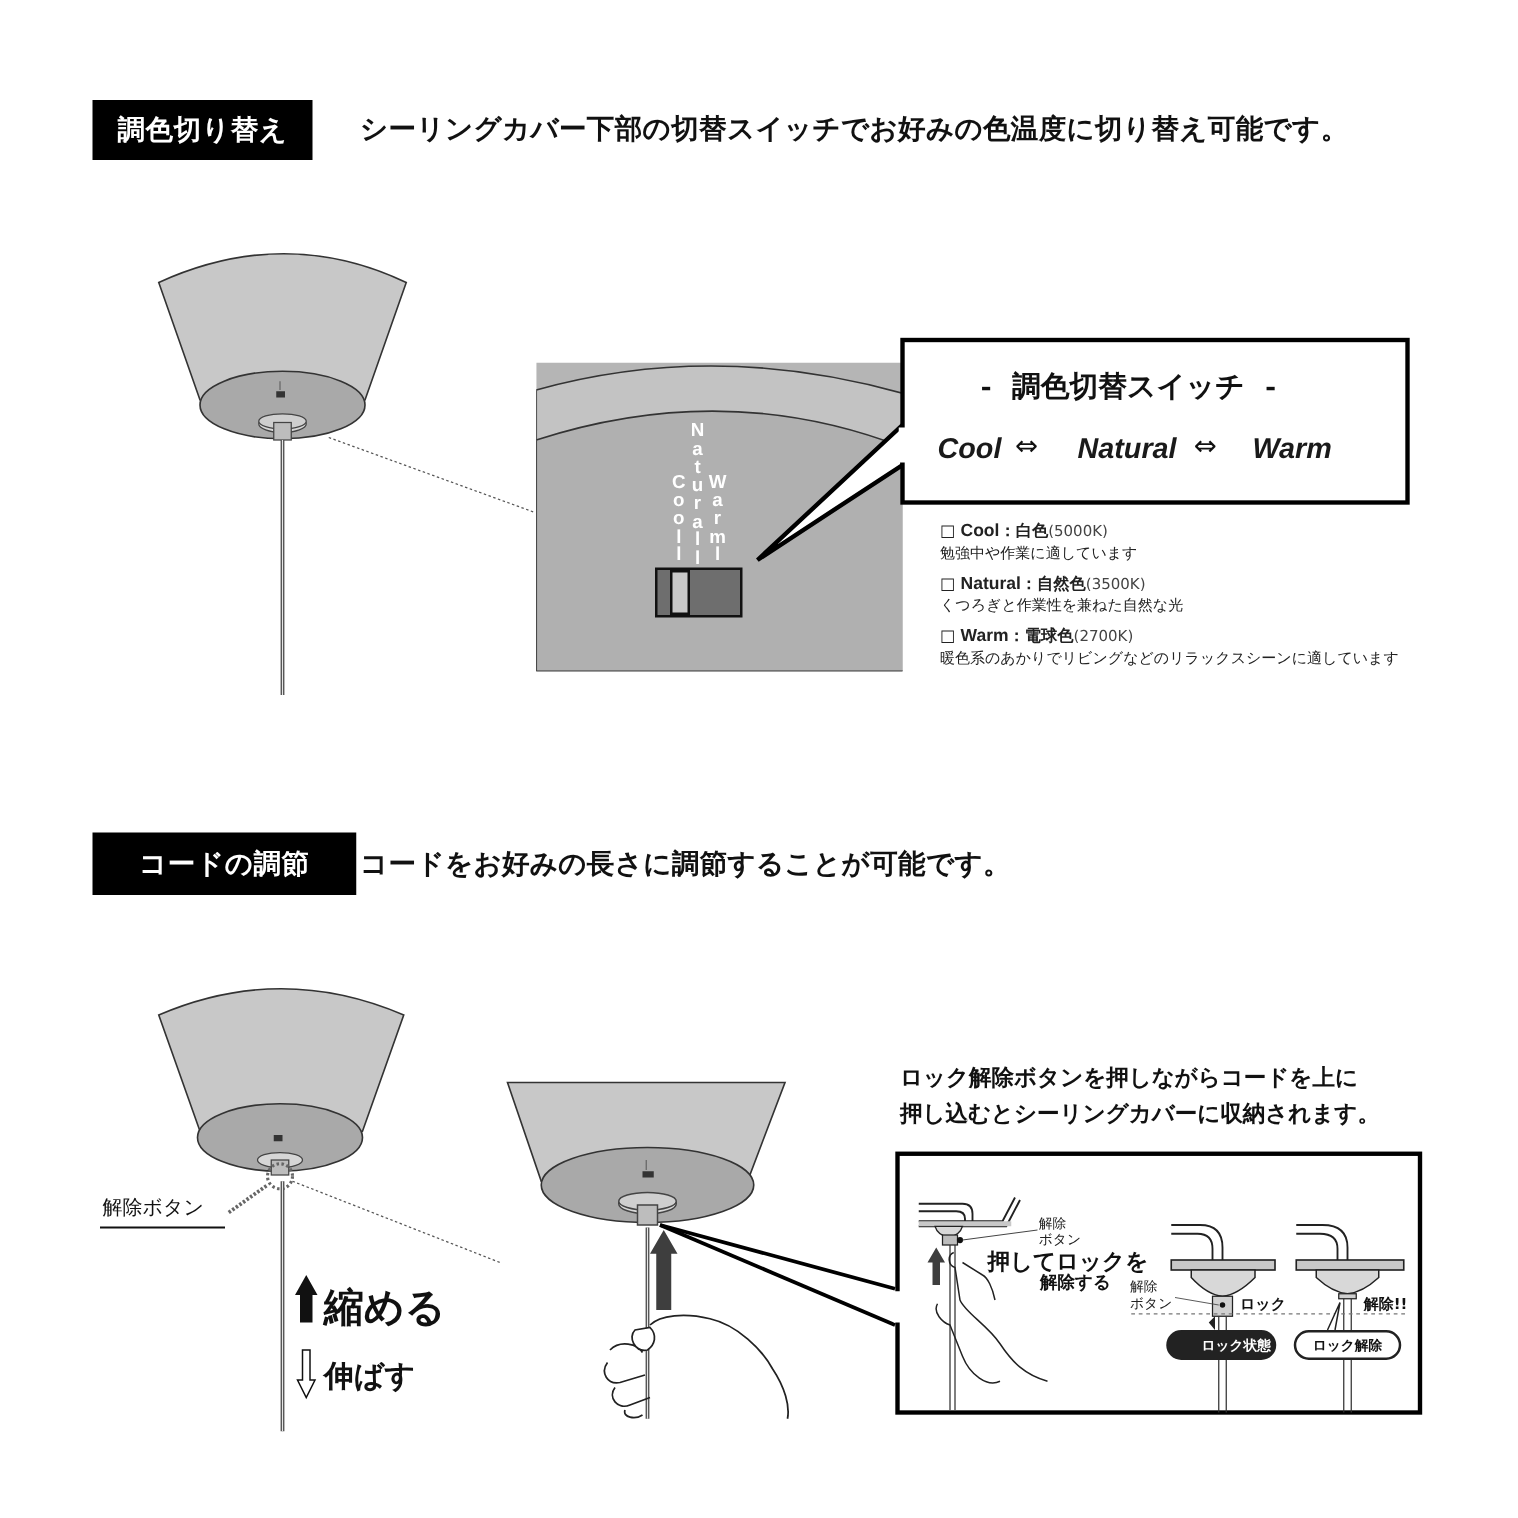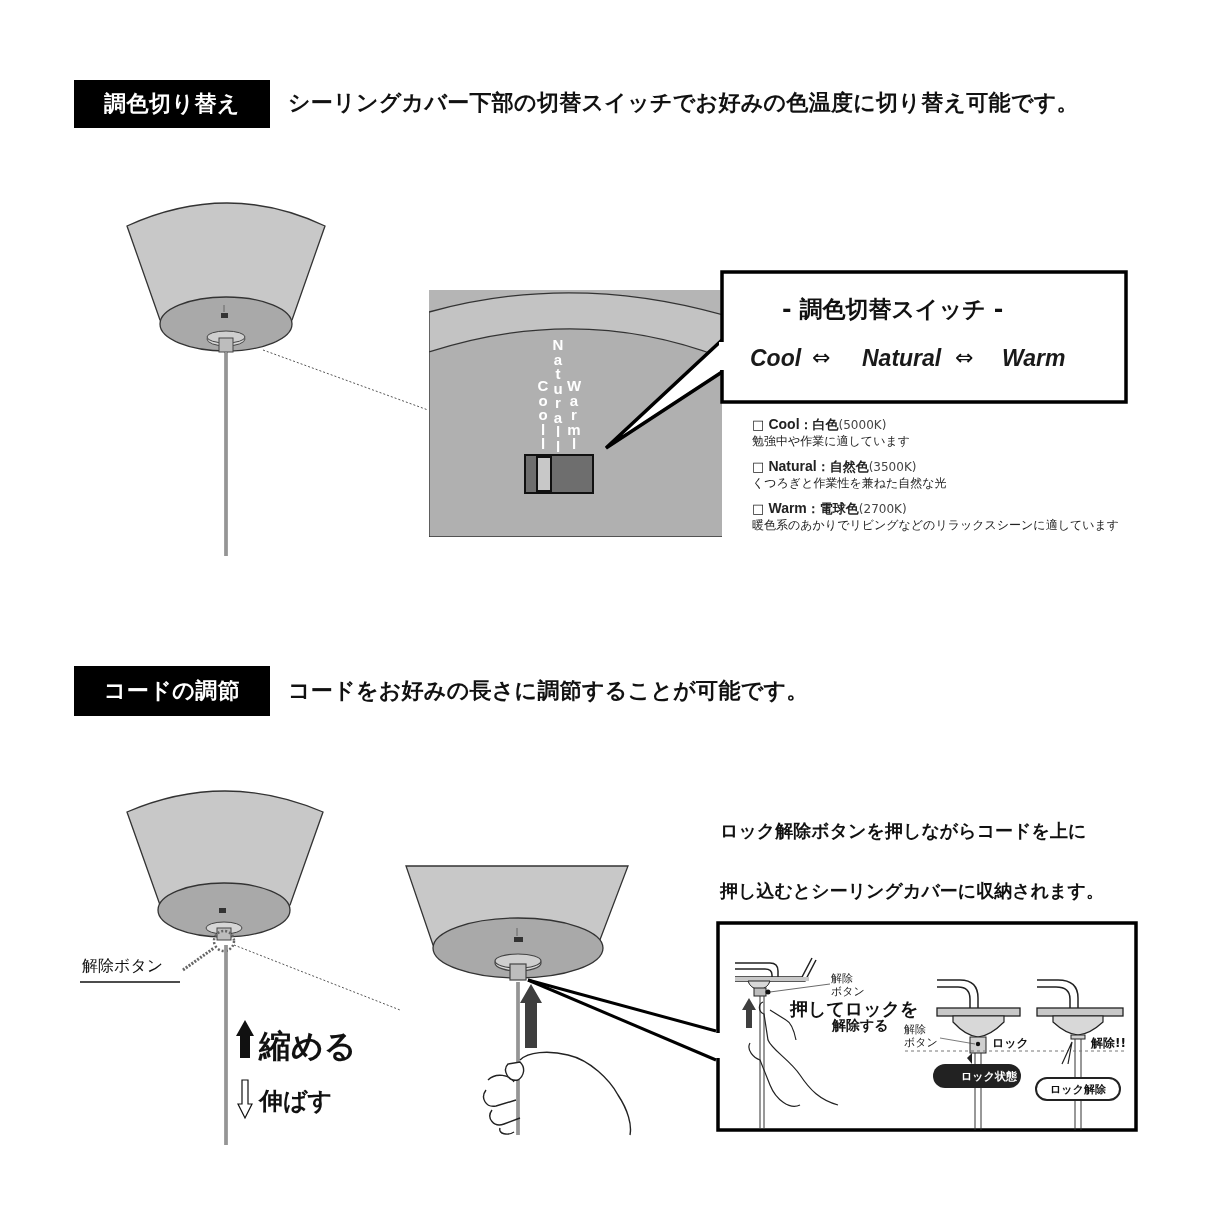--- a/index.html
+++ b/index.html
@@ -5,41 +5,41 @@
     * { box-sizing: border-box; margin: 0; padding: 0; }
     html, body { width: 1214px; height: 1214px; background: #ffffff; overflow: hidden; }
     body { position: relative; font-family: "DejaVu Sans", "Liberation Sans", sans-serif; color: #1a1a1a; }
     .tag {
       position: absolute; background: #000; color: #fff;
       font-size: 22px; font-weight: bold; display: flex; align-items: center; justify-content: center;
       letter-spacing: 0.5px;
     }
     .headline { position: absolute; font-size: 22px; font-weight: bold; color: #111; white-space: nowrap; letter-spacing: 0.3px; text-align: right; }
     svg { position: absolute; left: 0; top: 0; }
-    .callout-title { position: absolute; font-size: 23px; font-weight: bold; color: #111; white-space: nowrap; }
+    .callout-title { position: absolute; font-size: 23px; font-weight: bold; color: #111; white-space: nowrap; font-family: Liberation Mono, monospace; }
     .mode-word {
       position: absolute; font-family: "Liberation Sans", sans-serif; font-size: 23px; font-weight: bold;
       font-style: italic; color: #1a1a1a; white-space: nowrap;
     }
     .mode-word .hl { position: absolute; left: -4px; right: -4px; bottom: 1px; height: 7px; background: #c4c4c4; z-index: -1; }
     .mode-arrow { position: absolute; font-size: 22px; color: #111; }
     .info { position: absolute; left: 752px; font-size: 12px; color: #222; white-space: nowrap; line-height: 16px; }
     .info .title-line { font-size: 13px; }
     .info b.en { font-family: "Liberation Sans", sans-serif; font-size: 14px; }
     .info .k { color: #444; font-size: 12px; }
     .vert { position: absolute; font-family: "Liberation Sans", sans-serif; font-weight: bold; color: #fff; font-size: 15px; line-height: 14.5px; text-align: center; width: 16px; }
     .lbl { position: absolute; font-weight: bold; white-space: nowrap; color: #111; }
     .small { position: absolute; font-size: 11px; color: #222; line-height: 13px; white-space: nowrap; }
     .badge-dark { position: absolute; background: #222; color: #fff; border-radius: 14px; font-size: 11px; font-weight: bold; display: flex; align-items: center; justify-content: center; padding-left: 24px; }
-    .badge-light { position: absolute; background: #fff; color: #111; border: 2px solid #222; border-radius: 14px; font-size: 11px; font-weight: bold; display: flex; align-items: center; justify-content: center; margin-top: 13px; }
+    .badge-light { position: absolute; background: #fff; color: #111; border: 2px solid #222; border-radius: 14px; font-size: 11px; font-weight: bold; display: flex; align-items: center; justify-content: center; }
   </style>
 </head>
 <body>
 
-<div class="tag" style="left:74px; top:80px; width:196px; height:48px;">調色切り替え</div>
+<div class="tag" style="left:74px; top:80px; width:176px; height:48px;">調色切り替え</div>
 <div class="headline" style="left:288px; top:88px;">シーリングカバー下部の切替スイッチでお好みの色温度に切り替え可能です。</div>
 
 <svg width="1214" height="1214" viewBox="0 0 1214 1214" style="pointer-events:none;">
 
   <path d="M127,226 Q228,180 325,226 L292,320 Q228,350 160,320 Z" fill="#c8c8c8" stroke="#333" stroke-width="1.3"></path>
   <ellipse cx="226" cy="324" rx="66" ry="27" fill="#a9a9a9" stroke="#333" stroke-width="1.3"></ellipse>
   <rect x="221" y="313" width="7" height="5" fill="#333"></rect>
   <line x1="224" y1="305" x2="224" y2="312" stroke="#666" stroke-width="1"></line>
   <ellipse cx="226" cy="339" rx="19" ry="7" fill="#d8d8d8" stroke="#444" stroke-width="1"></ellipse>
   <ellipse cx="226" cy="337" rx="19" ry="6" fill="#cfcfcf" stroke="#444" stroke-width="1"></ellipse>
@@ -101,21 +101,21 @@
   <div>くつろぎと作業性を兼ねた自然な光</div>
 </div>
 <div class="info" style="top:500px;">
   <div class="title-line">
     <span>□</span>
     <b class="en">Warm</b><b>：</b><b>電球色</b><span class="k">(2700K)</span>
   </div>
   <div>暖色系のあかりでリビングなどのリラックスシーンに適しています</div>
 </div>
 
-<div class="tag" style="left:74px; top:666px; width:196px; height:50px;">コードの調節</div>
+<div class="tag" style="left:74px; top:666px; width:211px; height:50px;">コードの調節</div>
 <div class="headline" style="left:288px; top:676px;">コードをお好みの長さに調節することが可能です。</div>
 
 <svg width="1214" height="1214" viewBox="0 0 1214 1214" style="pointer-events:none;">
 
   <path d="M127,812 Q225,770 323,812 L290,905 Q225,935 160,905 Z" fill="#c8c8c8" stroke="#333" stroke-width="1.3"></path>
   <ellipse cx="224" cy="910" rx="66" ry="27" fill="#a9a9a9" stroke="#333" stroke-width="1.3"></ellipse>
   <rect x="219" y="908" width="7" height="5" fill="#333"></rect>
   <ellipse cx="224" cy="928" rx="18" ry="6" fill="#d6d6d6" stroke="#444" stroke-width="1"></ellipse>
   <rect x="217" y="928" width="14" height="12" fill="#bdbdbd" stroke="#444" stroke-width="1"></rect>
   <circle cx="224" cy="941" r="10" fill="none" stroke="#666" stroke-width="2.5" stroke-dasharray="2,2"></circle>
@@ -186,21 +186,21 @@
   <line x1="905" y1="1051" x2="1125" y2="1051" stroke="#777" stroke-width="1" stroke-dasharray="3,3"></line>
 
   <path d="M967,1058 L972,1053 L972,1064 Z" fill="#222"></path>
   <path d="M1062,1064 L1072,1042 L1068,1064" fill="#fff" stroke="#222" stroke-width="1.2"></path>
 </svg>
 
 <div class="lbl" style="left:82px; top:956px; font-size:16px; font-weight:normal;">解除ボタン</div>
 <div class="lbl" style="left:259px; top:1025px; font-size:32px;">縮める</div>
 <div class="lbl" style="left:259px; top:1085px; font-size:24px;">伸ばす</div>
 
-<div class="lbl" style="left:720px; top:819px; font-size:18px;">ロック解除ボタンを押しながらコードを上に</div>
+<div class="lbl" style="left:720px; top:850px; font-size:18px;">ロック解除ボタンを押しながらコードを上に</div>
 <div class="lbl" style="left:720px; top:879px; font-size:18px;">押し込むとシーリングカバーに収納されます。</div>
 
 <div class="small" style="left:831px; top:972px;">
   <span>解除</span><br>
   <span>ボタン</span>
 </div>
 <div class="lbl" style="left:790px; top:997px; font-size:18px;">押してロックを</div>
 <div class="lbl" style="left:832px; top:1017px; font-size:14px;text-align:center;">解除する</div>
 
 <div class="small" style="left:904px; top:1023px;">

